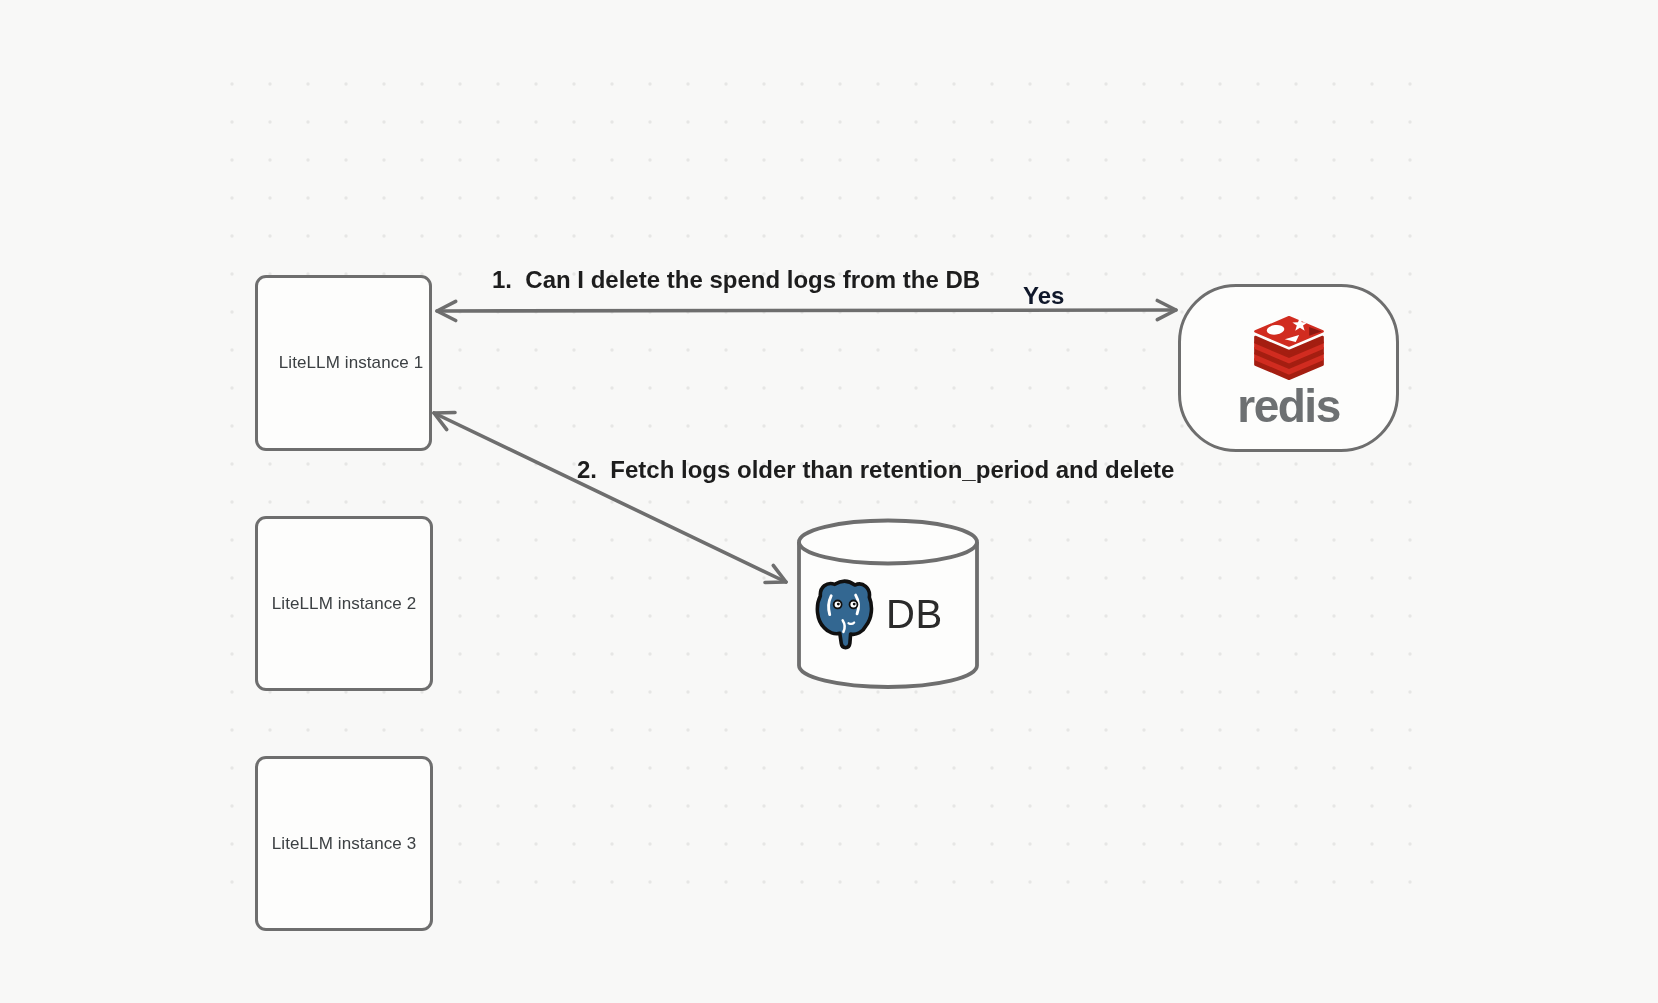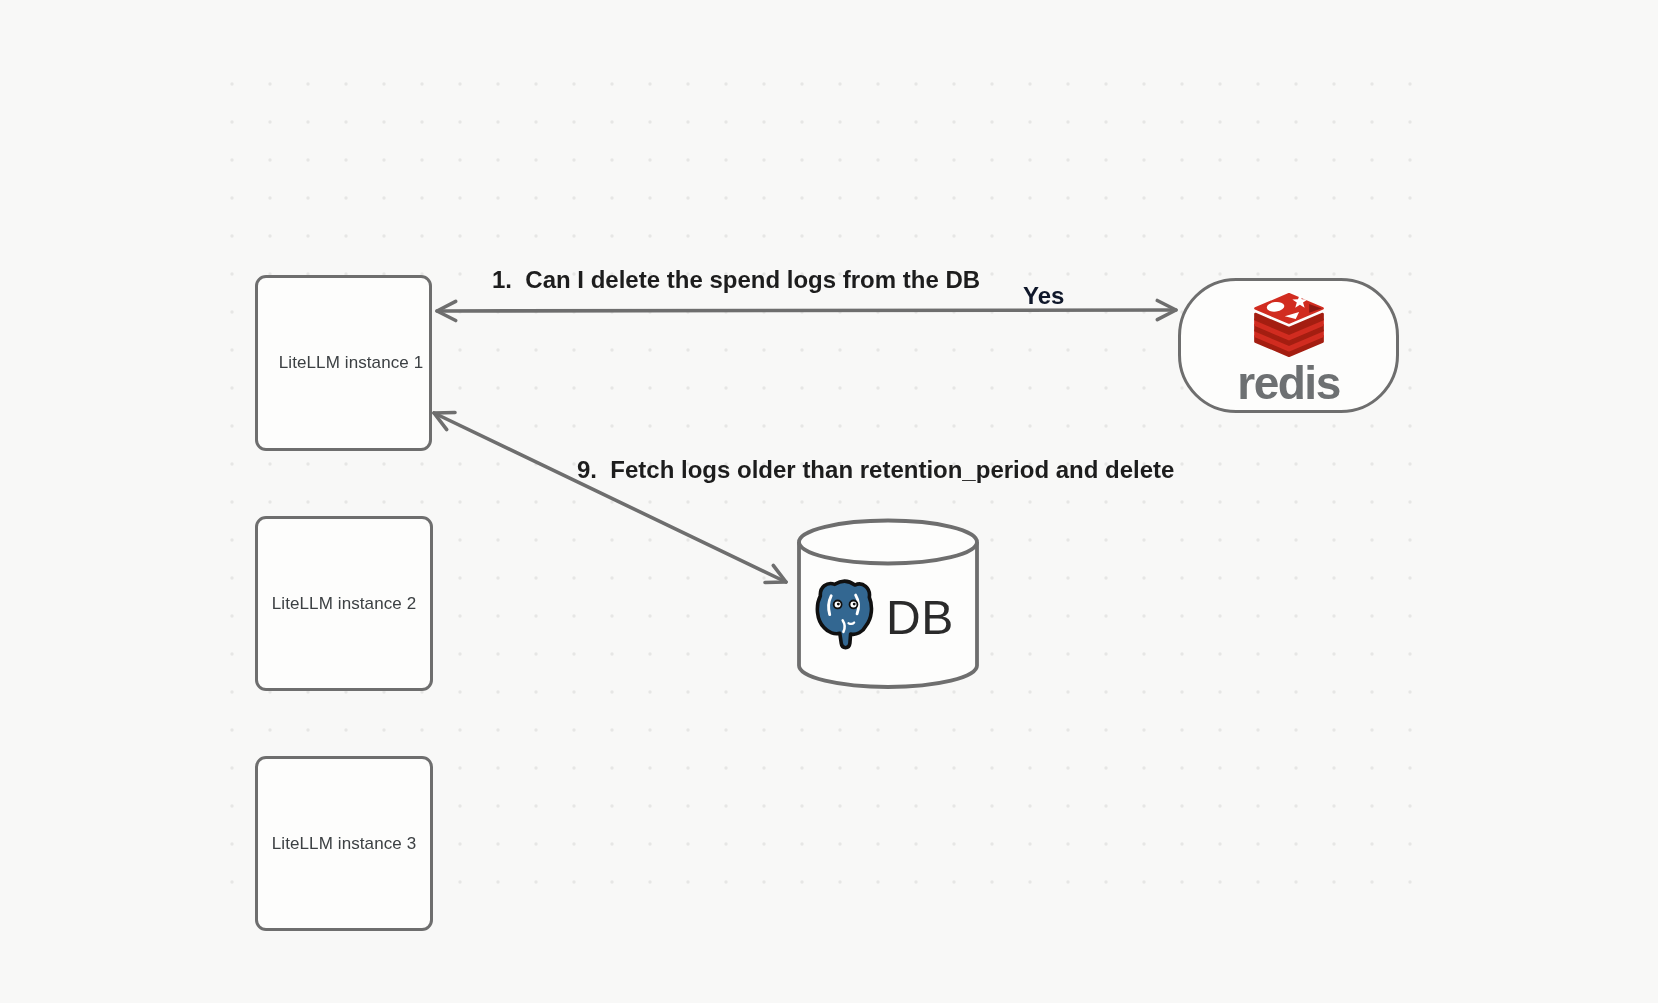--- a/index.html
+++ b/index.html
@@ -57,21 +57,21 @@
   }
   .db-node { background: transparent; }
   .pg-logo {
     position: absolute;
     left: 16px; top: 64px;
     width: 72px; height: 76px;
   }
   .db-label {
     position: absolute;
     left: 91px; top: 80px;
-    font-size: 48px;
+    font-size: 40px;
     font-weight: 500;
     letter-spacing: 0.5px;
     color: #2a2a2a;
     line-height: 1;
   }
   .edge-label {
     position: absolute;
     font-size: 24px;
     font-weight: 700;
     color: #1d1d1d;
@@ -795,21 +795,21 @@
   <div class="node box" style="left: 255px; top: 275px; width: 177px; height: 176px; padding-left: 15px;">
     <span class="box-label">LiteLLM instance 1</span>
   </div>
   <div class="node box" style="left: 255px; top: 516px; width: 178px; height: 175px;">
     <span class="box-label">LiteLLM instance 2</span>
   </div>
   <div class="node box" style="left: 255px; top: 756px; width: 178px; height: 175px;">
     <span class="box-label">LiteLLM instance 3</span>
   </div>
 
-  <div class="node redis-node" style="left: 1178px; top: 278px; width: 221px; height: 135px;">
+  <div class="node redis-node" style="left: 1178px; top: 284px; width: 221px; height: 168px;">
     <svg width="84" height="68" viewBox="0 0 100 86" preserveAspectRatio="none">
 
       <g stroke-linejoin="round" stroke-width="3">
         <path d="M10,64 L50,82 L90,64 L90,71 L50,89 L10,71 Z" fill="#a41e11" stroke="#a41e11" transform="translate(0,-7)"></path>
         <path d="M10,50 L50,68 L90,50 L90,57 L50,75 L10,57 Z" fill="#d12c20" stroke="#d12c20"></path>
         <path d="M10,43 L50,61 L90,43 L90,50 L50,68 L10,50 Z" fill="#a41e11" stroke="#a41e11"></path>
         <path d="M10,36 L50,54 L90,36 L90,43 L50,61 L10,43 Z" fill="#d12c20" stroke="#d12c20"></path>
         <path d="M10,29 L50,47 L90,29 L90,36 L50,54 L10,36 Z" fill="#a41e11" stroke="#a41e11"></path>
         <path d="M50,4 L90,22 L50,40 L10,22 Z" fill="#d12c20" stroke="#d12c20"></path>
       </g>
@@ -845,15 +845,15 @@
       <line x1="437" y1="311" x2="1176" y2="310" stroke="#6e6e6e" stroke-width="3.6" stroke-linecap="round"></line>
       <polyline points="1157.2759791868814,300.4915277467985 1176,310 1157.3017810590488,319.5591112785791" fill="none" stroke="#6e6e6e" stroke-width="3.6" stroke-linecap="round" stroke-linejoin="round"></polyline>
       <polyline points="455.72402081311856,320.5084722532015 437,311 455.69821894095105,301.4408887214209" fill="none" stroke="#6e6e6e" stroke-width="3.6" stroke-linecap="round" stroke-linejoin="round"></polyline>
       <line x1="434" y1="413" x2="786" y2="582" stroke="#6e6e6e" stroke-width="3.6" stroke-linecap="round"></line>
       <polyline points="773.2585918196928,565.3069919552286 786,582 765.005860982719,582.4961118050203" fill="none" stroke="#6e6e6e" stroke-width="3.6" stroke-linecap="round" stroke-linejoin="round"></polyline>
       <polyline points="446.7414081803072,429.6930080447714 434,413 454.994139017281,412.50388819497977" fill="none" stroke="#6e6e6e" stroke-width="3.6" stroke-linecap="round" stroke-linejoin="round"></polyline>
     </svg>
 
   <div class="edge-label" style="left: 492px; top: 280px; color: rgb(29, 29, 29);">1.  Can I delete the spend logs from the DB</div>
   <div class="edge-label" style="left: 1023px; top: 296px; color: #0f172a;">Yes</div>
-  <div class="edge-label" style="left: 577px; top: 470px; color: rgb(29, 29, 29);">9.  Fetch logs older than retention_period and delete</div>
+  <div class="edge-label" style="left: 577px; top: 470px; color: rgb(29, 29, 29);">2.  Fetch logs older than retention_period and delete</div>
 
 </div>
 
 </body></html>

